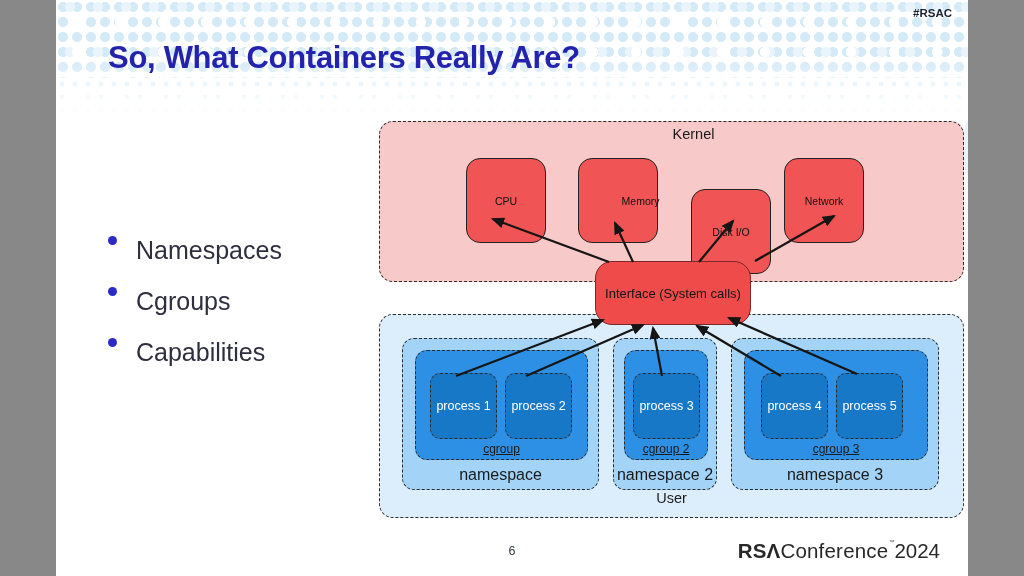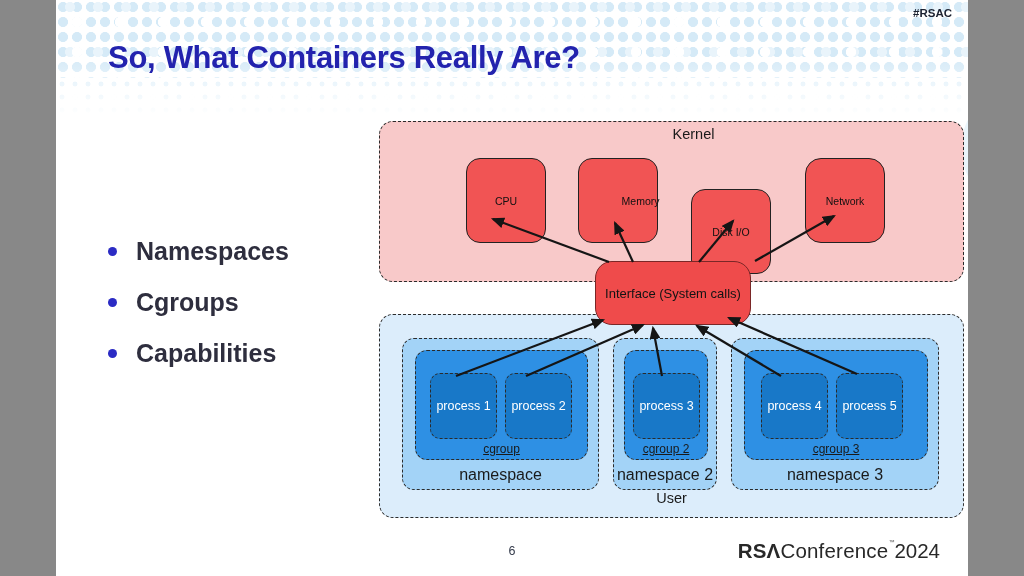--- a/index.html
+++ b/index.html
@@ -35,40 +35,40 @@
 
   
   .hashtag{position:absolute;top:7px;right:16px;font-size:11.5px;font-weight:700;color:#1b2130;z-index:5;}
   .page-title{
     position:absolute;left:52px;top:40px;margin:0;z-index:5;
     font-size:31px;font-weight:700;letter-spacing:-.3px;color:#2323ae;
   }
 
   
   .bullets{position:absolute;left:52px;top:236px;margin:0;padding:0;list-style:none;z-index:5;}
-  .bullets li{display:flex;align-items:center;height:30px;margin-bottom:21px;font-weight:bold;}
+  .bullets li{display:flex;align-items:flex-start;height:30px;margin-bottom:21px;}
   .bullet-dot{width:9px;height:9px;border-radius:50%;background:#2b2bc4;margin-right:19px;flex:0 0 auto;}
   .bullet-label{font-size:25px;color:#2e2e3e;}
 
   
   .dashed{border:1.5px dashed #2b2b2b;box-sizing:border-box;position:absolute;}
   .box-label{position:absolute;left:0;right:0;text-align:center;color:#1a1a1a;}
 
   
   .kernel-box{left:323px;top:121px;width:585px;height:161px;background:#f8c9c9;border-radius:14px;z-index:1;}
   .kernel-label{top:4px;font-size:14.5px;margin-left:44px;}
   .resource-box{
     position:absolute;top:36px;width:80px;height:85px;box-sizing:border-box;
     background:#f15454;border:1.4px solid #222222;border-radius:14px;
     display:flex;align-items:center;justify-content:center;font-size:10.5px;color:#111111;
   }
   .resource-box.r0{left:86px;}
   .resource-box.r1{left:198px;padding-left:45px;}
   .resource-box.r2{left:311px;margin-top:31px;}
-  .resource-box.r3{left:425px;border-radius:16px;}
+  .resource-box.r3{left:404px;}
 
   .interface-box{
     position:absolute;left:539px;top:261px;width:156px;height:64px;box-sizing:border-box;z-index:5;
     background:#ef4b4b;border:1.5px solid #7a2727;border-radius:17px;
     display:flex;align-items:center;justify-content:center;font-size:13px;color:#131313;
   }
 
   
   .user-box{left:323px;top:314px;width:585px;height:204px;background:#dcedfb;border-radius:14px;z-index:1;}
   .user-label{bottom:11px;font-size:14.5px;}

